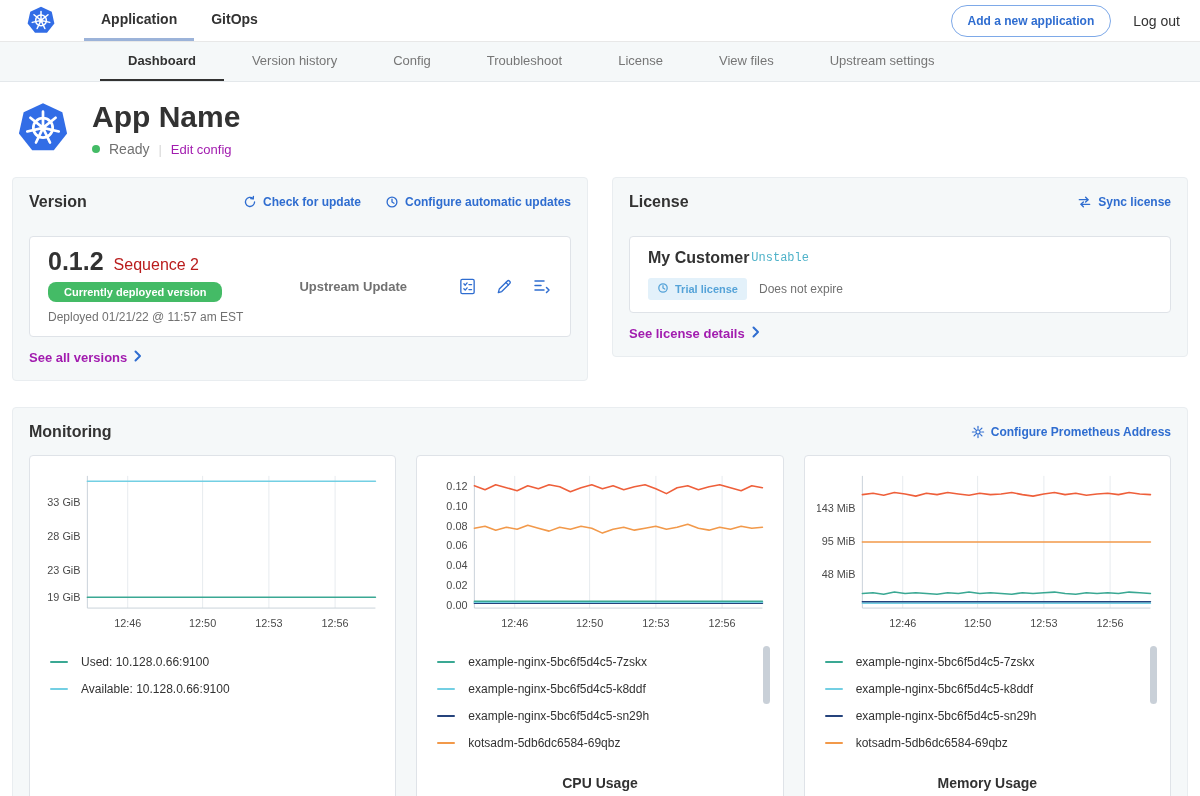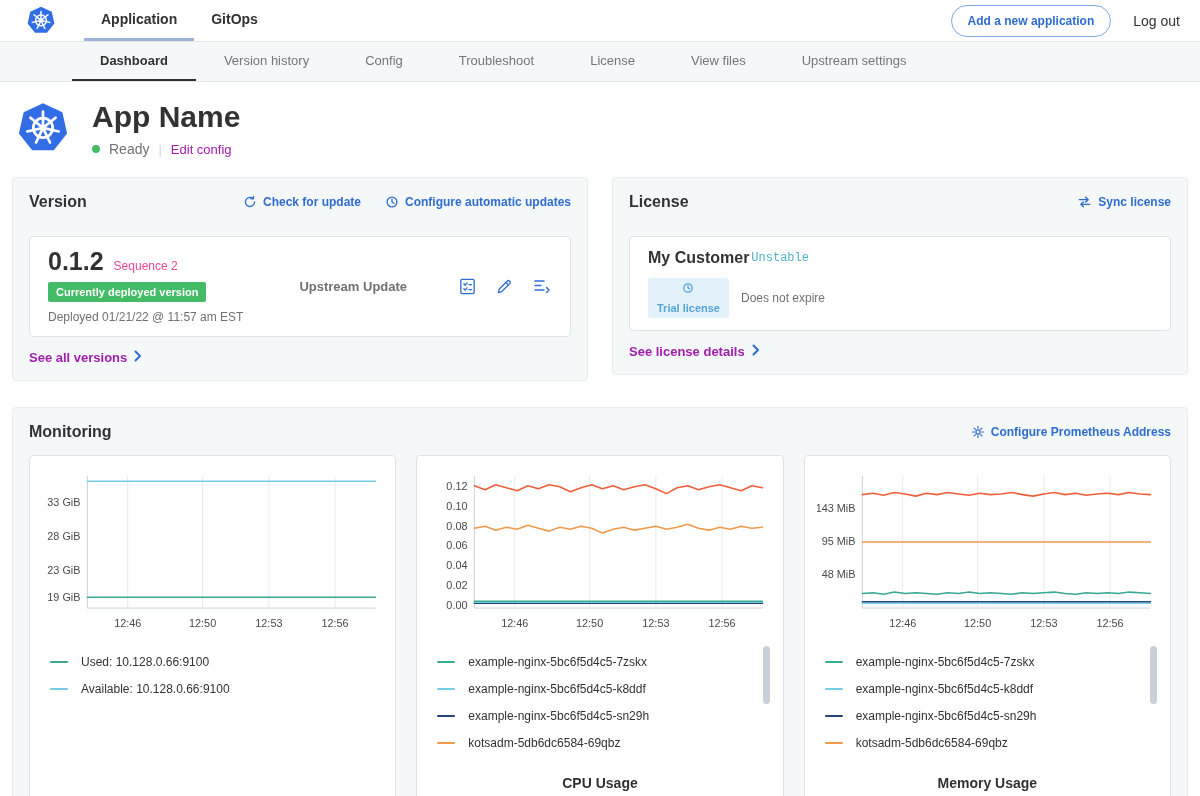--- a/index.html
+++ b/index.html
@@ -17,21 +17,21 @@
   .topnav { display:flex; align-items:center; height:42px; padding:0 20px 0 26px; border-bottom:1px solid #e8e8e8; }
   .logo-sm svg { display:block; }
   .topnav-tabs { display:flex; height:100%; margin-left:28px; }
   .topnav-tab { display:flex; align-items:center; padding:0 17px; font-size:14px; font-weight:bold; color:#323232; border-bottom:3px solid transparent; cursor:pointer; }
   .topnav-tab.active { border-bottom-color:#9cb3d9; }
   .topnav-right { margin-left:auto; display:flex; align-items:center; gap:22px; }
   .add-app-btn { background:#fff; border:1px solid #7ea9e8; color:#2f6dd0; font-weight:bold; font-size:12px; padding:8px 16px; border-radius:17px; font-family:inherit; cursor:pointer; }
   .logout { font-size:14px; color:#323232; cursor:pointer; }
 
   
-  .subnav { display:flex; height:40px; background:#f5f8f9; border-bottom:1px solid #e4e8eb; padding-left:72px; }
+  .subnav { display:flex; height:40px; background:#f5f8f9; border-bottom:1px solid #e4e8eb; padding-left:100px; }
   .subnav-item { display:flex; align-items:center; padding:0 28px; font-size:13px; color:#767676; border-bottom:2px solid transparent; cursor:pointer; }
   .subnav-item.active { color:#323232; font-weight:bold; border-bottom-color:#323232; }
 
   
   .app-header { display:flex; align-items:center; padding:18px 24px 20px 16px; }
   .app-logo svg { display:block; }
   .app-header-text { margin-left:22px; }
   .app-title { font-size:30px; font-weight:bold; margin:0; line-height:1.1; }
   .app-status-row { display:flex; align-items:center; margin-top:8px; gap:9px; }
   .status-dot { width:8px; height:8px; border-radius:50%; background:#44bb66; }
@@ -43,33 +43,33 @@
   .cards-row { display:flex; gap:24px; padding:0 12px; align-items:flex-start; }
   .card { flex:1; background:#f5f8f9; border:1px solid #e9edf0; border-radius:4px; padding:15px 16px 14px; }
   .card-header { display:flex; align-items:center; }
   .card-title { font-size:16px; font-weight:bold; }
   .card-actions { margin-left:auto; display:flex; gap:24px; }
   .link { display:inline-flex; align-items:center; gap:6px; color:#2f6dd0; font-size:12px; font-weight:bold; cursor:pointer; }
   .white-box { margin-top:25px; background:#fff; border:1px solid #dfe3e8; border-radius:4px; padding:12px 18px; }
   .version-box { display:flex; align-items:center; }
   .version-row1 { display:flex; align-items:baseline; gap:10px; }
   .version-number { font-size:25px; font-weight:bold; line-height:1; }
-  .sequence { font-size:12px; color:#ec4899; }
-  .deployed-badge { display:inline-block; margin-top:8px; background:#44bb66; color:#fff; font-size:11px; font-weight:bold; padding:4px 8px; border-radius:2px; }
+  .sequence { font-size:16px; color:#b91c1c; }
+  .deployed-badge { display:inline-block; margin-top:8px; background:#44bb66; color:#fff; font-size:11px; font-weight:bold; padding:4px 16px; border-radius:8px; }
   .deployed-text { margin-top:8px; font-size:12px; color:#717171; }
   .upstream { font-size:13px; font-weight:bold; color:#717171; margin-left:56px; }
   .version-icons { margin-left:auto; display:flex; gap:18px; }
   .vicon { cursor:pointer; display:flex; }
   .see-link { margin-top:13px; display:inline-flex; align-items:center; gap:7px; color:#a21caf; font-size:13px; font-weight:bold; cursor:pointer; }
 
   .license-row1 { display:flex; align-items:center; gap:2px; }
   .customer-name { font-size:16px; font-weight:bold; }
   .channel { font-size:12px; color:#4fb2c9;font-family:Liberation Mono, monospace; }
   .license-row2 { display:flex; align-items:center; gap:12px; margin-top:11px; }
-  .trial-badge { display:inline-flex; align-items:center; gap:6px; background:#e3f1fa; color:#55a3d8; font-size:11px; font-weight:bold; padding:4px 9px; border-radius:3px;flex-direction:column; }
+  .trial-badge { display:inline-flex; align-items:center; gap:6px; background:#e3f1fa; color:#55a3d8; font-size:11px; font-weight:bold; padding:4px 9px; border-radius:3px; }
   .expiry { font-size:12px; color:#717171; }
 
   
   .monitoring { margin:26px 12px 16px; background:#f5f8f9; border:1px solid #e9edf0; border-radius:4px; padding:15px 16px 16px; }
   .charts-row { display:flex; gap:20px; margin-top:14px; }
   .chart-panel { flex:1; background:#fff; border:1px solid #dfe3e8; border-radius:4px; padding:12px 12px 6px; display:flex; flex-direction:column; }
   .chart-plot svg { width:100%; display:block; }
   .chart-svg text { font-family:"Liberation Sans", sans-serif; font-size:11px; fill:#4a4a4a; }
   .chart-legend { position:relative; margin-top:8px; padding:0 16px 0 8px; }
   .legend-item { display:flex; align-items:center; gap:13px; margin:13px 0; }

